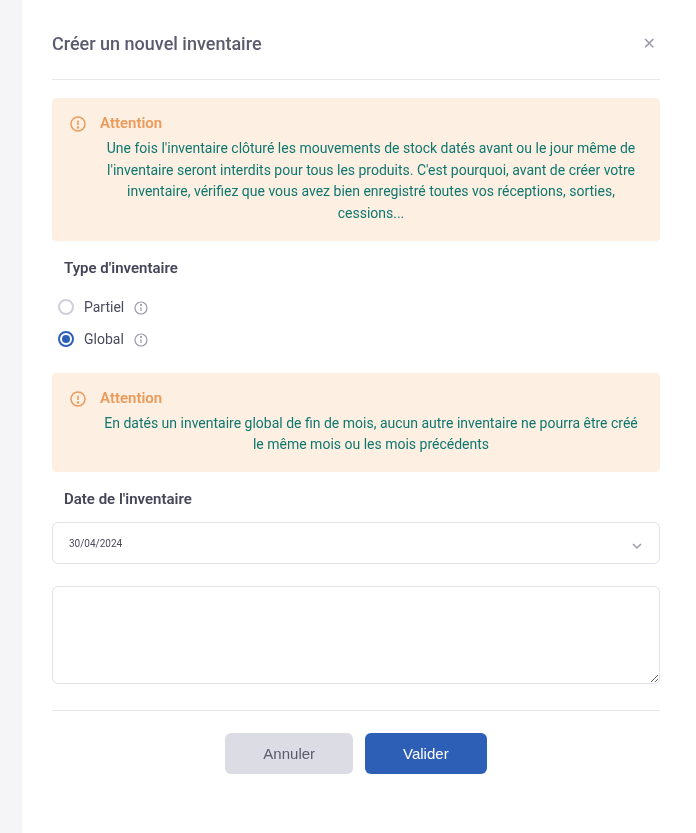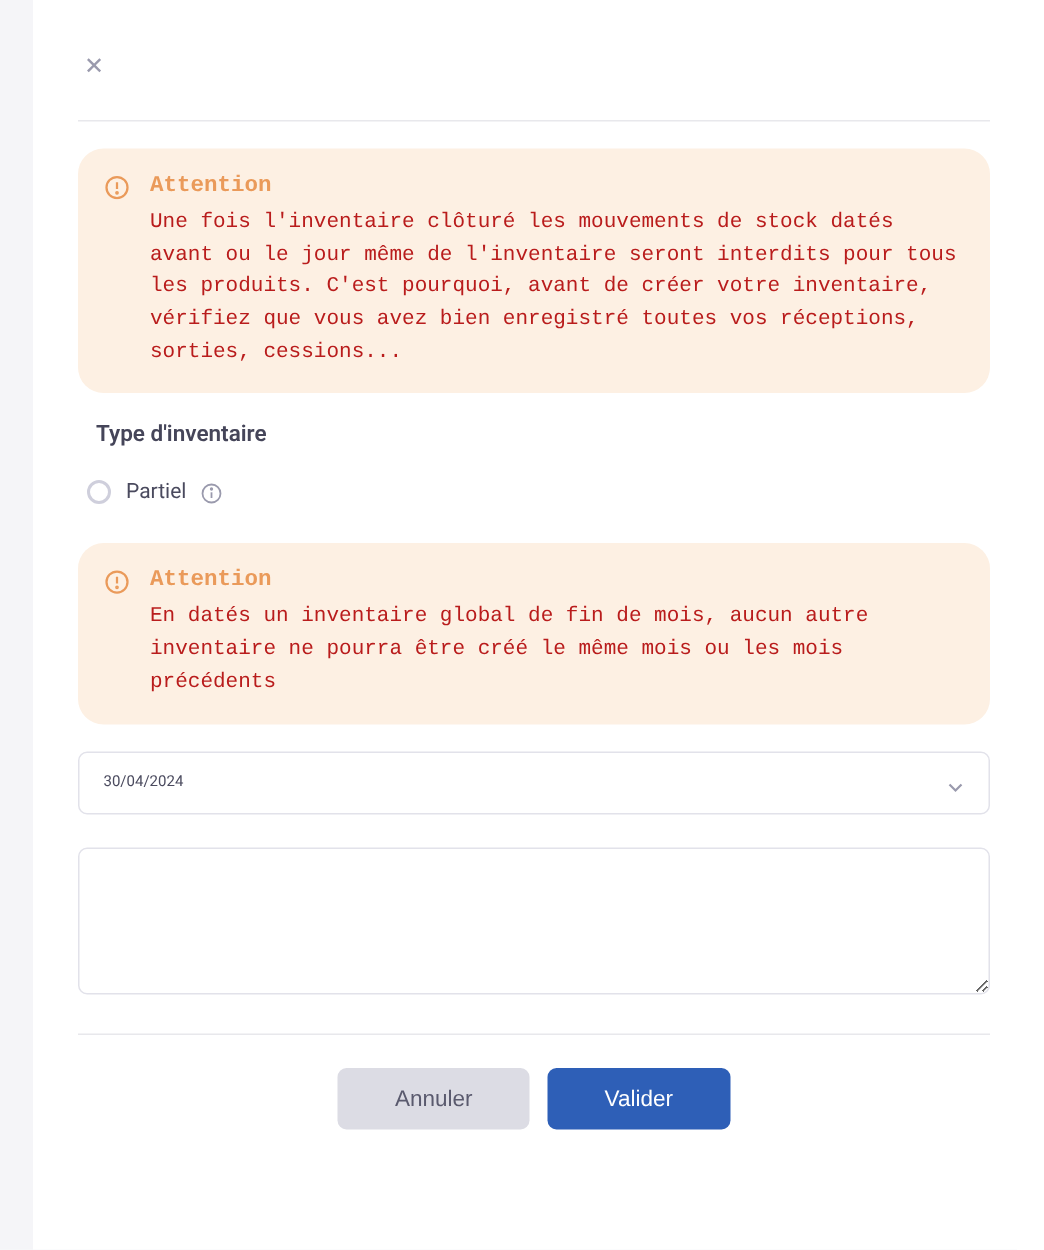--- a/index.html
+++ b/index.html
@@ -52,45 +52,45 @@
     .close-btn {
       background: none;
       border: none;
       color: #9a9aad;
       font-size: 16px;
       cursor: pointer;
       padding: 4px;
     }
     .alert {
       background: #fdf0e3;
-      border-radius: 17px;
+      border-radius: 4px;
       padding: 16px 18px;
       margin-bottom: 18px;
       display: flex;
       gap: 14px;
-      font-family: Liberation Mono, monospace;
     }
     .alert-icon {
       flex-shrink: 0;
       width: 16px;
       height: 16px;
       margin-top: 2px;
     }
     .alert-icon svg { display: block; }
     .alert-body { flex: 1; }
     .alert-title {
       font-size: 15px;
       font-weight: 600;
       color: #ea9a5a;
       margin-bottom: 6px;
     }
     .alert-text {
       font-size: 14px;
-      color: #b91c1c;
+      color: #0f766e;
       line-height: 1.55;
+      text-align: center;
     }
     .field-label {
       font-size: 15px;
       font-weight: 600;
       color: #454559;
       margin-bottom: 14px;
       margin-left: 12px;
     }
     .radio-group { margin-bottom: 18px; }
     .radio-row, .check-row {
@@ -204,20 +204,21 @@
     }
   </style>
 </head>
 <body>
 
 <div class="bg-strip"></div>
 <div class="bg-text">alite</div>
 
 <div class="modal">
   <div class="modal-header">
+    <div class="modal-title">Créer un nouvel inventaire</div>
     <button class="close-btn">
       <span>✕</span>
     </button>
   </div>
 
   <div class="alert">
     <span class="alert-icon">
       <svg viewBox="0 0 16 16" fill="none" stroke="#ea9a5a" stroke-width="1.5">
         <circle cx="8" cy="8" r="7"></circle>
         <line x1="8" y1="4.5" x2="8" y2="9"></line>
@@ -236,36 +237,48 @@
       <span class="radio"></span>
       <span class="option-label">Partiel</span>
       <span class="info-icon">
         <svg viewBox="0 0 14 14" fill="none" stroke="#9a9aad" stroke-width="1.2">
           <circle cx="7" cy="7" r="6"></circle>
           <line x1="7" y1="6.2" x2="7" y2="10"></line>
           <circle cx="7" cy="4" r="0.5" fill="#9a9aad"></circle>
         </svg>
       </span>
     </div>
+    <div class="radio-row">
+      <span class="radio checked"></span>
+      <span class="option-label">Global</span>
+      <span class="info-icon">
+        <svg viewBox="0 0 14 14" fill="none" stroke="#9a9aad" stroke-width="1.2">
+          <circle cx="7" cy="7" r="6"></circle>
+          <line x1="7" y1="6.2" x2="7" y2="10"></line>
+          <circle cx="7" cy="4" r="0.5" fill="#9a9aad"></circle>
+        </svg>
+      </span>
+    </div>
   </div>
 
   <div class="alert">
     <span class="alert-icon">
       <svg viewBox="0 0 16 16" fill="none" stroke="#ea9a5a" stroke-width="1.5">
         <circle cx="8" cy="8" r="7"></circle>
         <line x1="8" y1="4.5" x2="8" y2="9"></line>
         <circle cx="8" cy="11.5" r="0.5" fill="#ea9a5a"></circle>
       </svg>
     </span>
     <div class="alert-body">
       <div class="alert-title">Attention</div>
       <div class="alert-text">En datés un inventaire global de fin de mois, aucun autre inventaire ne pourra être créé le même mois ou les mois précédents</div>
     </div>
   </div>
 
+  <div class="field-label">Date de l'inventaire</div>
   <div class="date-select">
     <span class="date-value">30/04/2024</span>
     <span class="chevron">
       <svg viewBox="0 0 12 12" fill="none" stroke="#9a9aad" stroke-width="1.5">
         <polyline points="2,4 6,8 10,4"></polyline>
       </svg>
     </span>
   </div>
 
   <textarea class="textarea" style=""></textarea>

